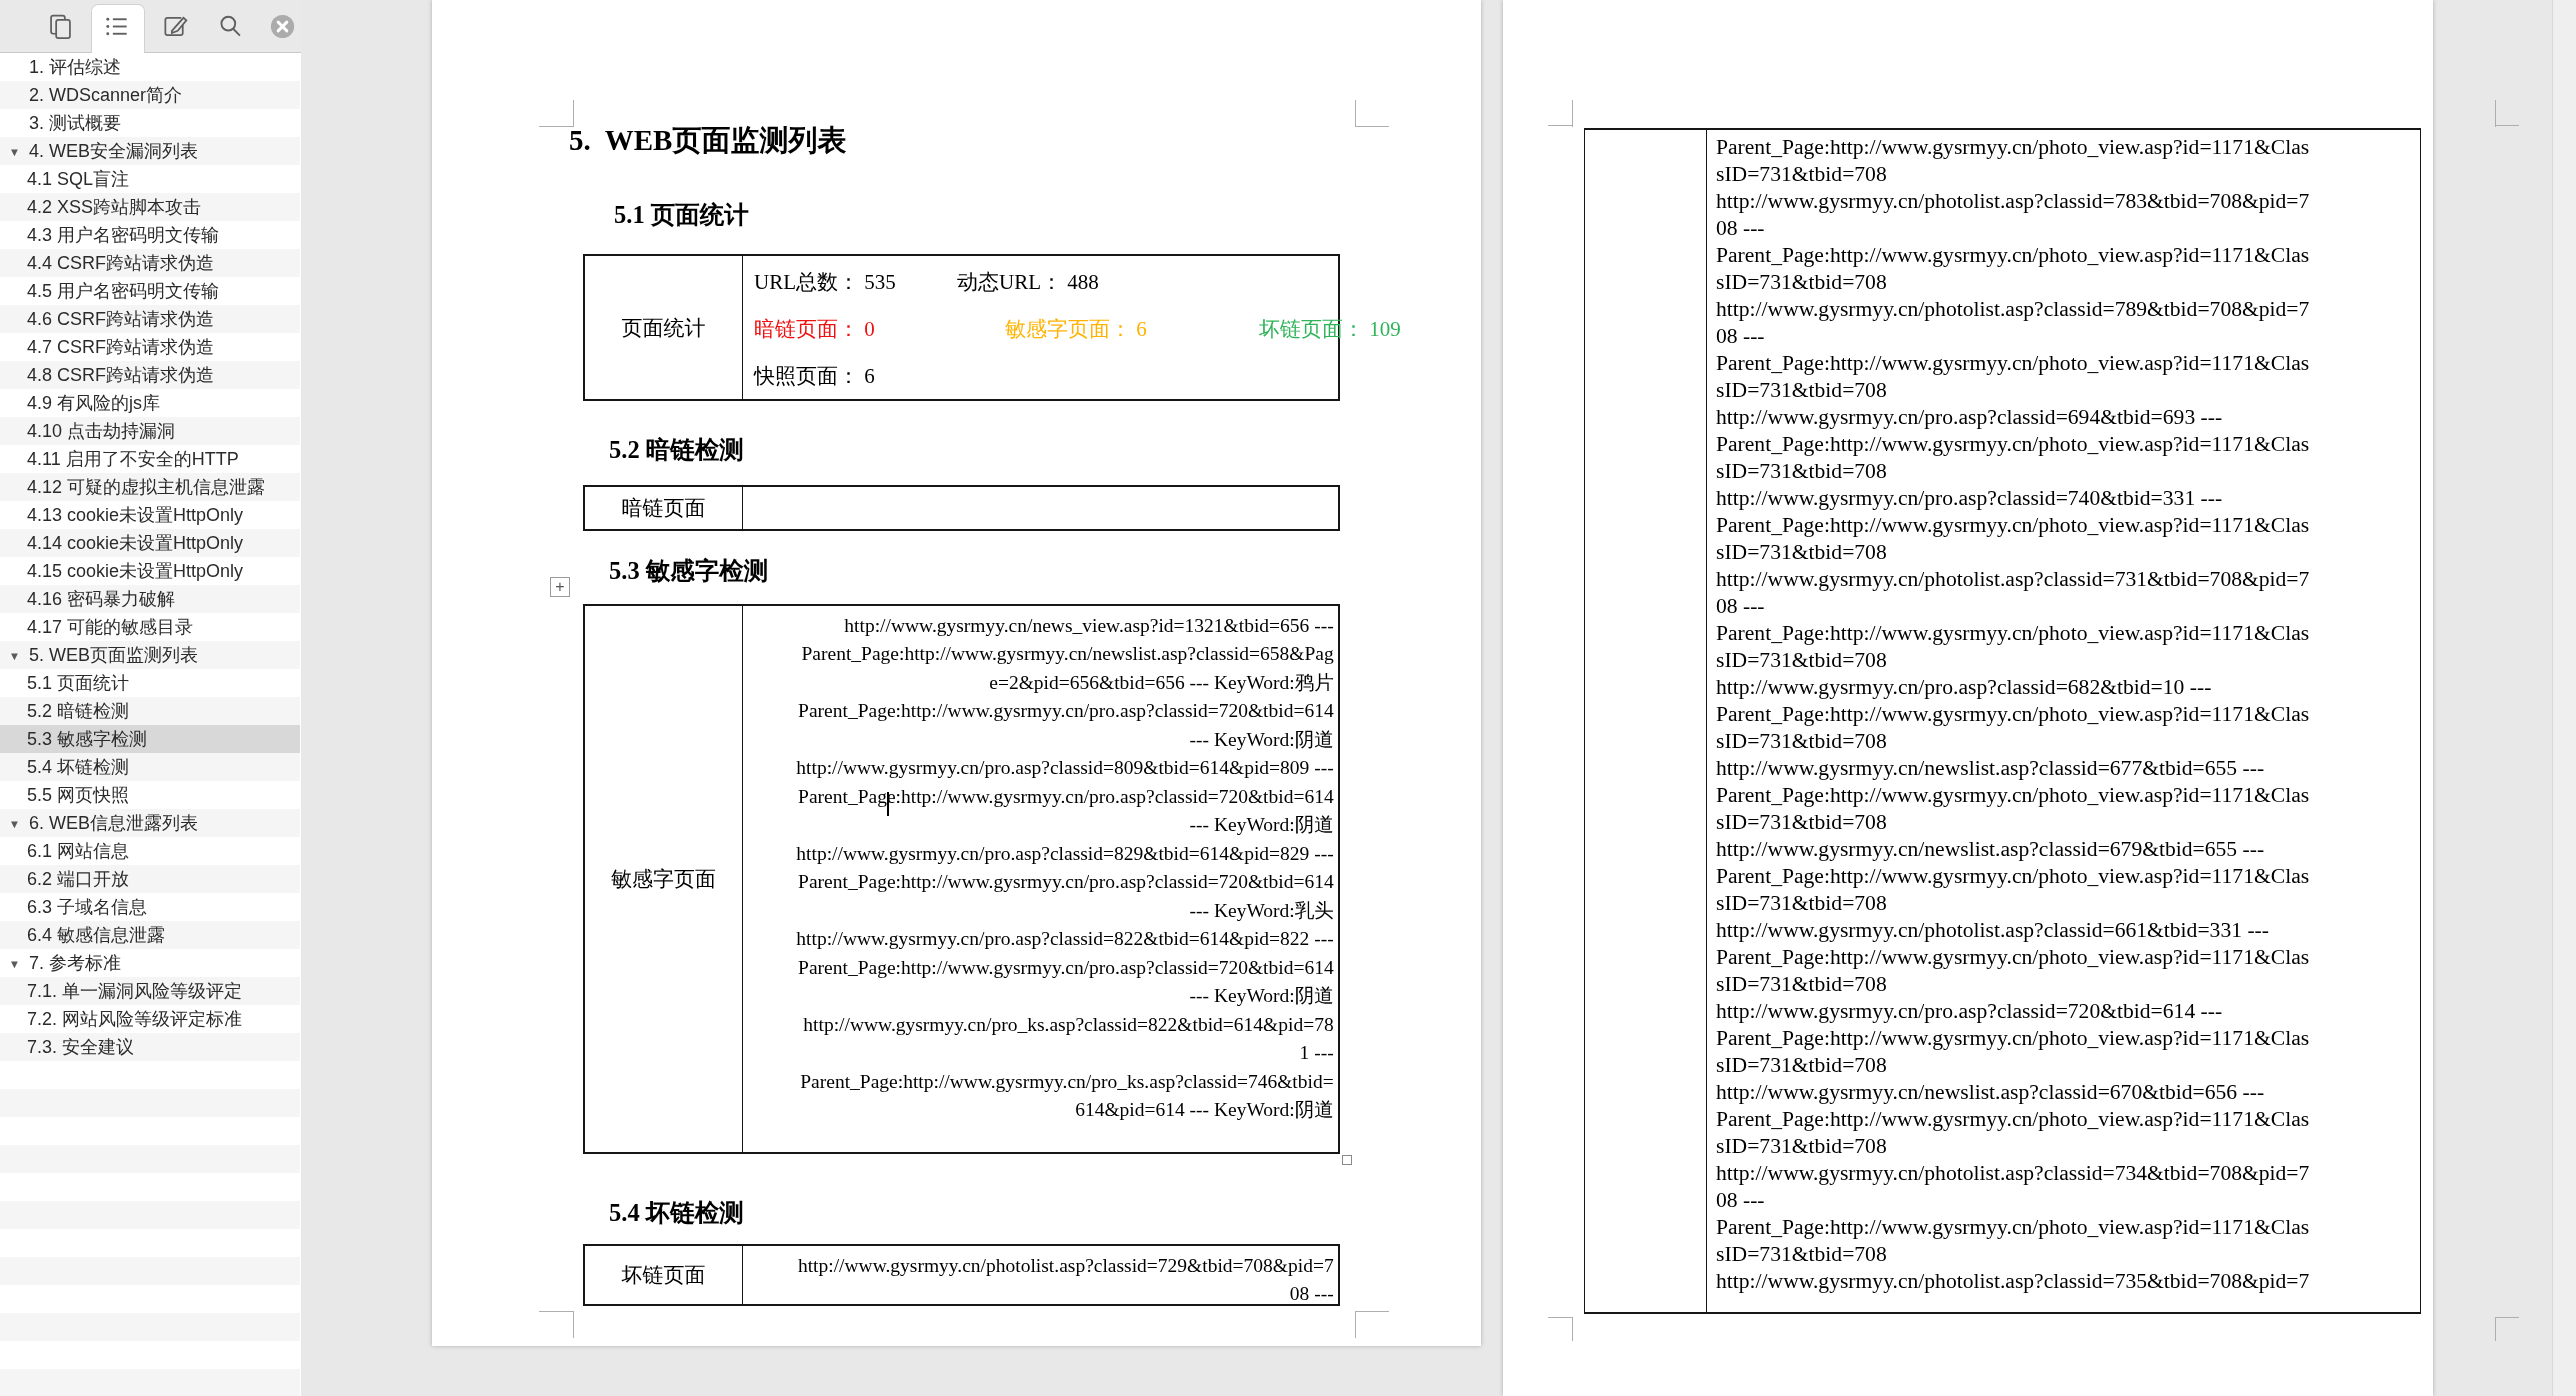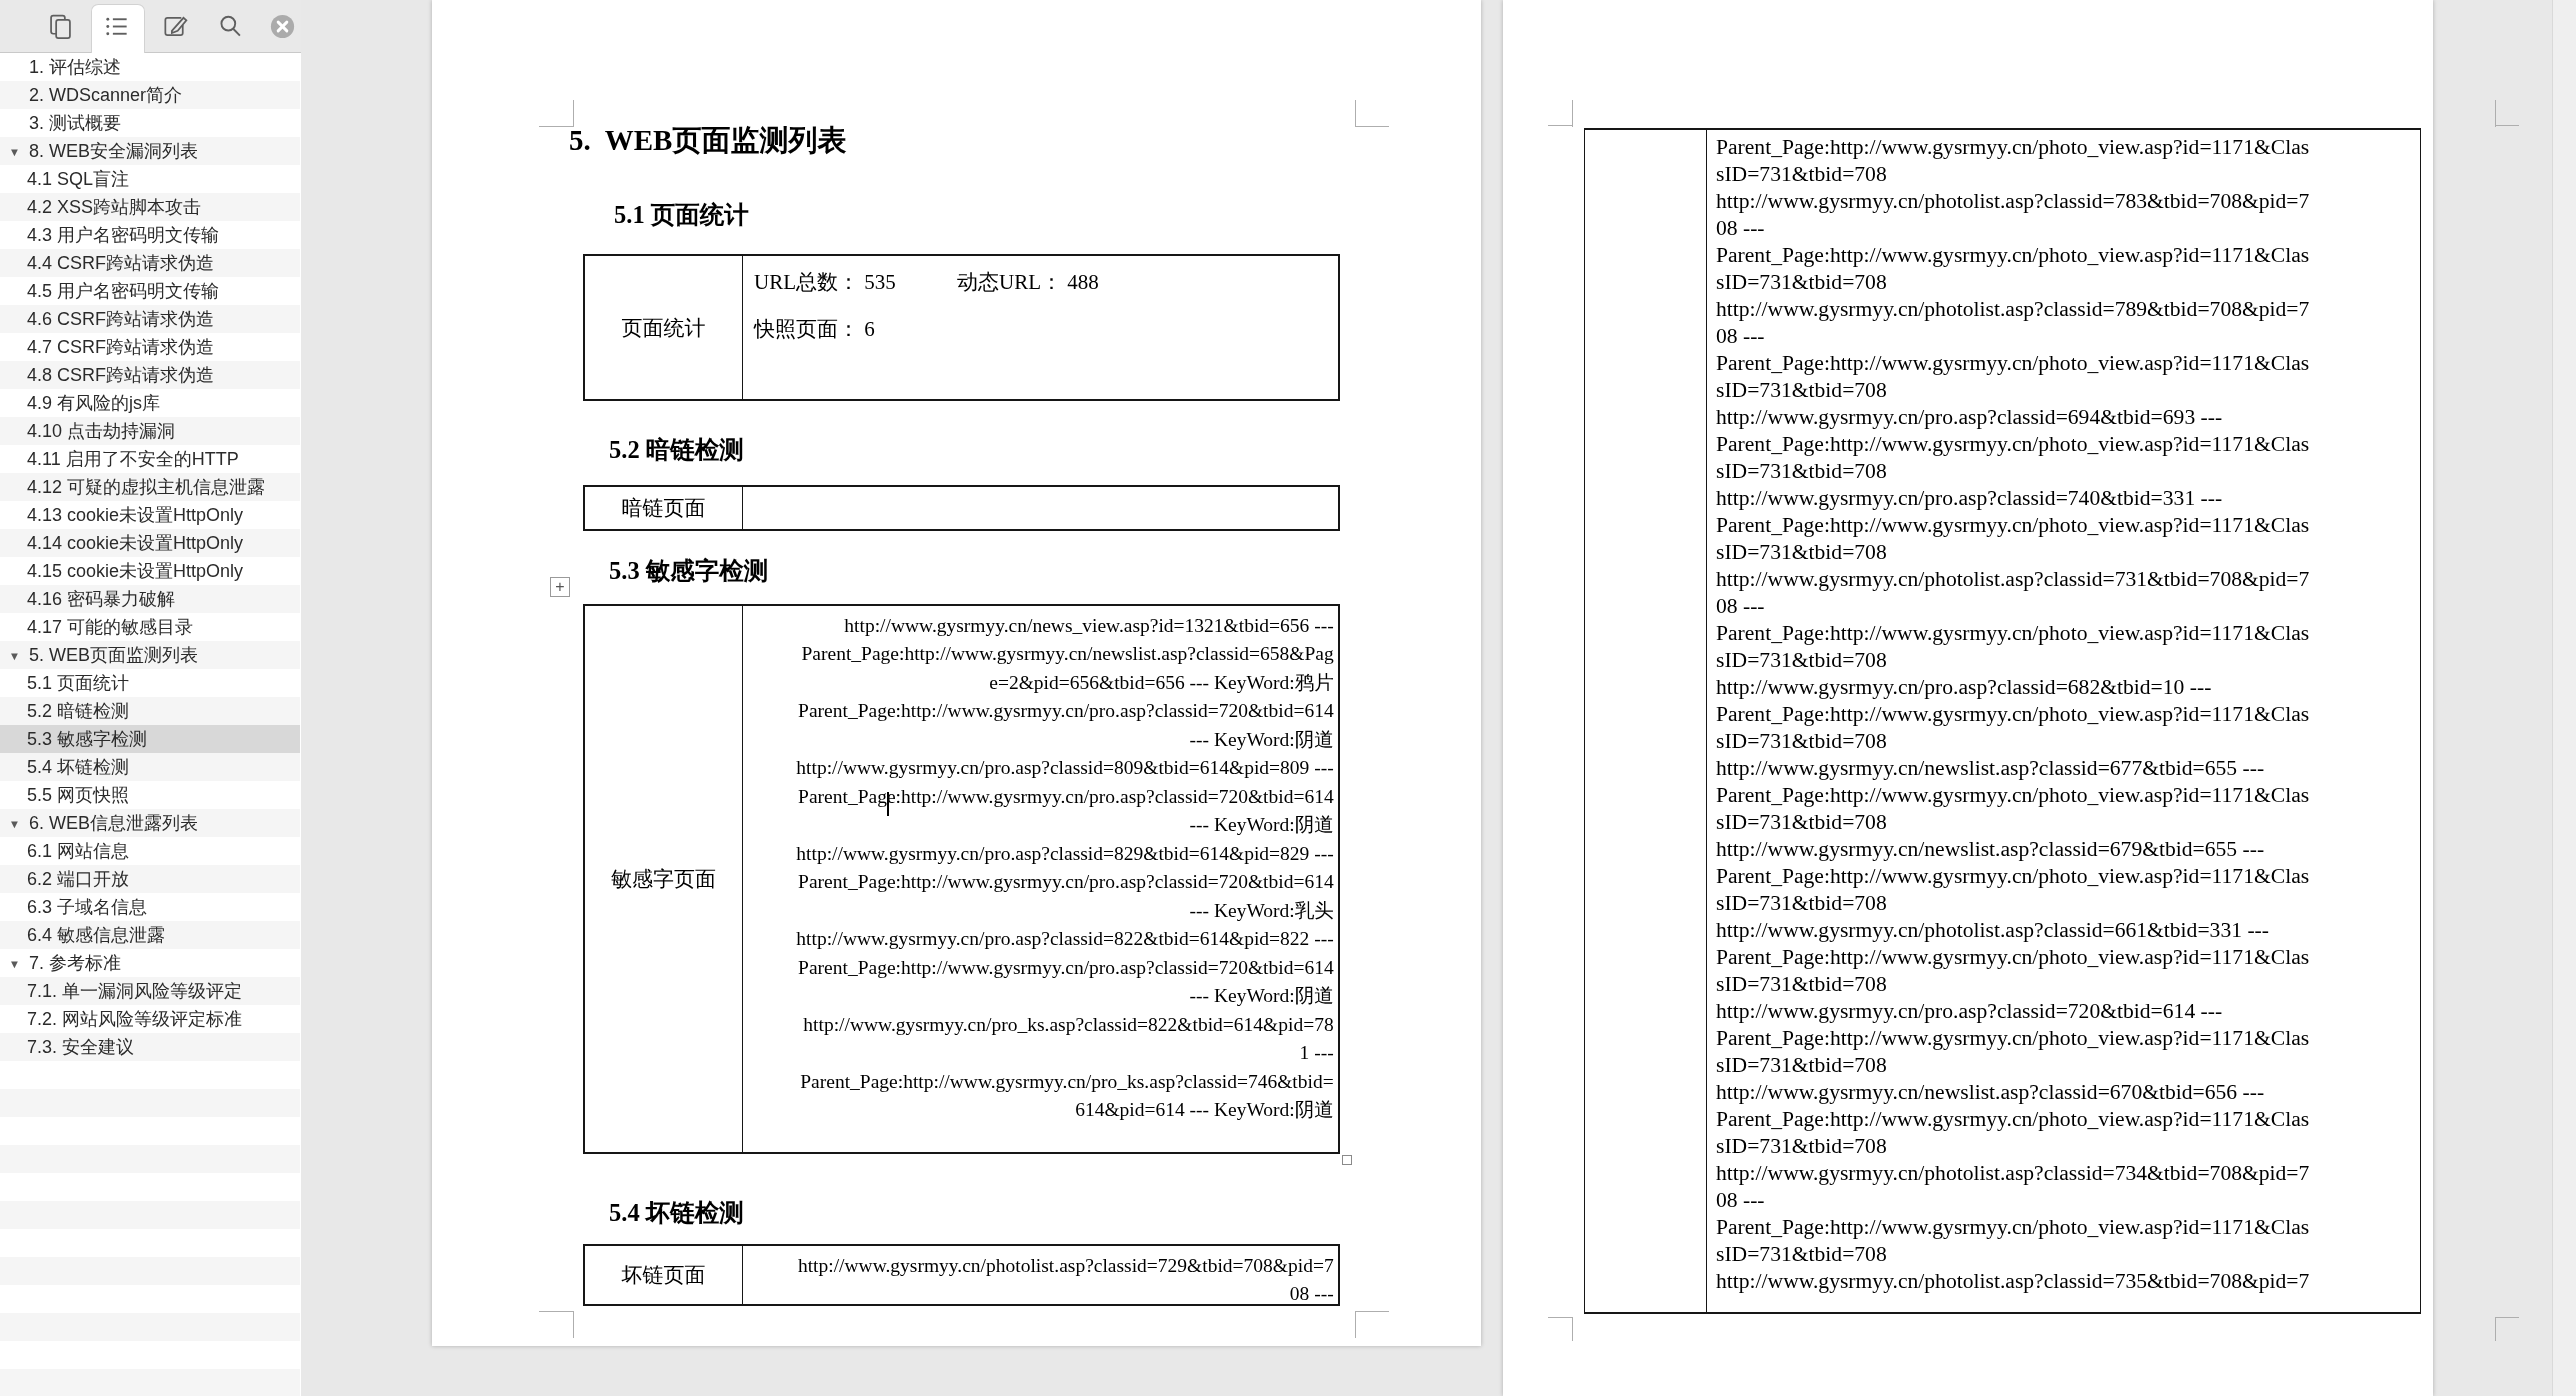--- a/index.html
+++ b/index.html
@@ -118,21 +118,21 @@
         <div class="o-row li-1 lvl-1">
           
           <span>2. WDScanner简介</span>
         </div>
         <div class="o-row li-2 lvl-1">
           
           <span>3. 测试概要</span>
         </div>
         <div class="o-row li-3 has-arrow lvl-1">
           <span class="arrow">▼</span>
-          <span>8. WEB安全漏洞列表</span>
+          <span>4. WEB安全漏洞列表</span>
         </div>
         <div class="o-row li-4 lvl-2">
           
           <span>4.1 SQL盲注</span>
         </div>
         <div class="o-row li-5 lvl-2">
           
           <span>4.2 XSS跨站脚本攻击</span>
         </div>
         <div class="o-row li-6 lvl-2">
@@ -274,20 +274,23 @@
       <div class="h1" style="left:137px;top:121px;">5.  WEB页面监测列表</div>
 
       <div class="h2" style="left:182px;top:198px;">5.1 页面统计</div>
 
       <div class="dtable" style="top:254px;height:147px;">
         <div class="label-col">页面统计</div>
         <div class="stat-lines">
           <div class="stat-line" id="srow1">
             
           <span class="stat-cell li-0">URL总数： 535</span><span class="stat-cell li-1">动态URL： 488</span></div>
+          <div class="stat-line" id="srow2">
+            
+          <span class="stat-cell li-0" style="color: rgb(238, 17, 17);">暗链页面： 0</span><span class="stat-cell li-1" style="color: rgb(255, 179, 0);">敏感字页面： 6</span><span class="stat-cell li-2" style="color: rgb(47, 180, 90);">坏链页面： 109</span></div>
           <div class="stat-line" id="srow3">
             
           <span class="stat-cell li-0">快照页面： 6</span></div>
         </div>
       </div>
 
       <div class="h2" style="left:177px;top:433px;">5.2 暗链检测</div>
 
       <div class="dtable" style="top:485px;height:46px;">
         <div class="label-col">暗链页面</div>

